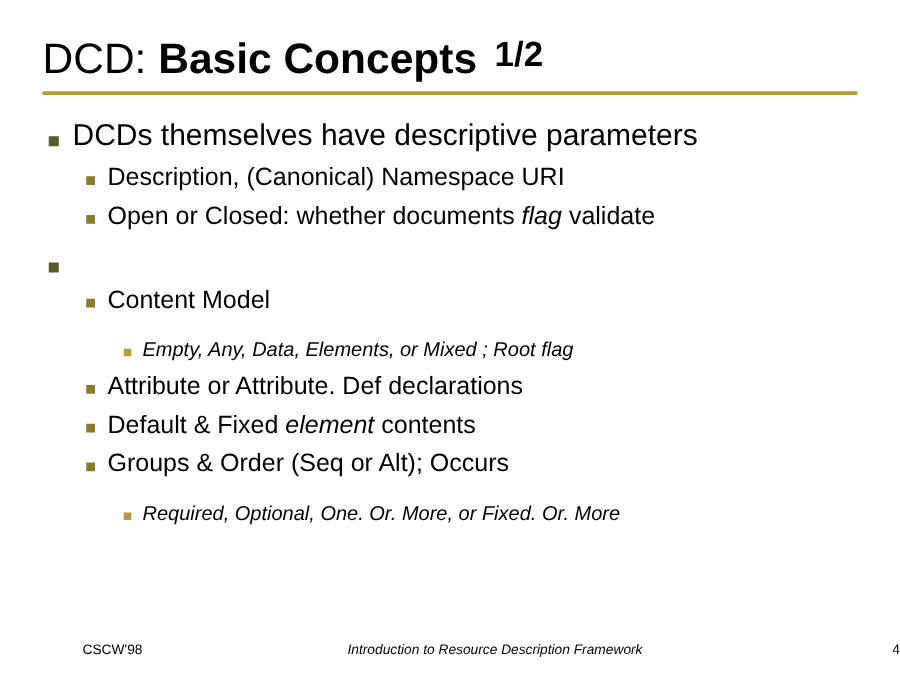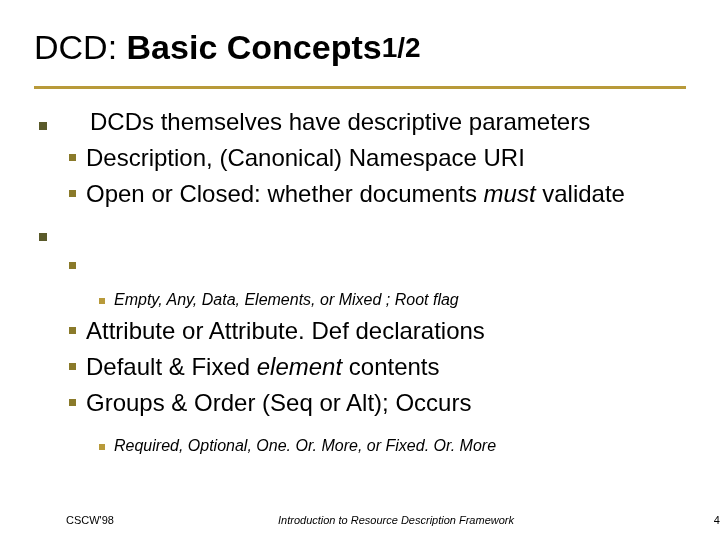--- a/index.html
+++ b/index.html
@@ -9,22 +9,23 @@
     background: #ffffff;
     font-family: Verdana, Geneva, sans-serif;
     position: relative;
     overflow: hidden;
   }
   .slide {
     padding: 28px 34px 0 34px;
   }
   .title-row {
     display: flex;
-    align-items: center;
-    margin-bottom: 19px;
+    align-items: flex-start;
+    gap: 14px;
+    margin-bottom: 6px;
   }
   .title-main {
     font-size: 34px;
     color: #000;
     font-weight: 400;
   }
   .title-main .bold { font-weight: 700; }
   .title-page {
     font-size: 28px;
     color: #000;
@@ -37,21 +38,20 @@
     margin-bottom: 18px;
   }
   .content {
     padding-left: 4px;
   }
   .lvl1 {
     display: flex;
     align-items: center;
     margin-top: 12px;
     margin-bottom: 2px;
-    gap: 32px;
   }
   .lvl1 .bullet {
     width: 10px;
     flex: 0 0 10px;
     height: 16px;
     display: flex;
     align-items: center;
     justify-content: center;
     margin-right: 10px;
     margin-top: 8px;
@@ -79,21 +79,21 @@
     align-items: center;
     justify-content: center;
     margin-right: 10px;
     margin-top: 7px;
   }
   .lvl2 .bullet .sq {
     width: 7px; height: 7px;
     background: #8a7a2a;
   }
   .lvl2 .text {
-    font-size: 24px;
+    font-size: 20px;
     color: #000;
     line-height: 1.25;
   }
   .lvl3 {
     display: flex;
     align-items: flex-start;
     margin-left: 60px;
     margin-top: 18px;
   }
   .lvl3 .bullet {
@@ -167,34 +167,35 @@
           <span class="sq"></span>
         </span>
       <span class="text">Description, (Canonical) Namespace URI</span>
     </div>
 
     <div class="lvl2">
       <span class="bullet">
           <span class="sq"></span>
         </span>
       <span class="text">
-        <span>Open or Closed: whether documents </span><span class="em">must</span><span> validate</span>
+        <span>Open or Closed: whether documents </span><span class="em">flag</span><span> validate</span>
       </span>
     </div>
 
     <div class="lvl1">
       <span class="bullet">
           <span class="sq"></span>
         </span>
     </div>
 
     <div class="lvl2">
       <span class="bullet">
           <span class="sq"></span>
         </span>
+      <span class="text">Content Model</span>
     </div>
 
     <div class="lvl3">
       <span class="bullet">
           <span class="sq"></span>
         </span>
       <span class="text">Empty, Any, Data, Elements, or Mixed ; Root flag</span>
     </div>
 
     <div class="lvl2">

